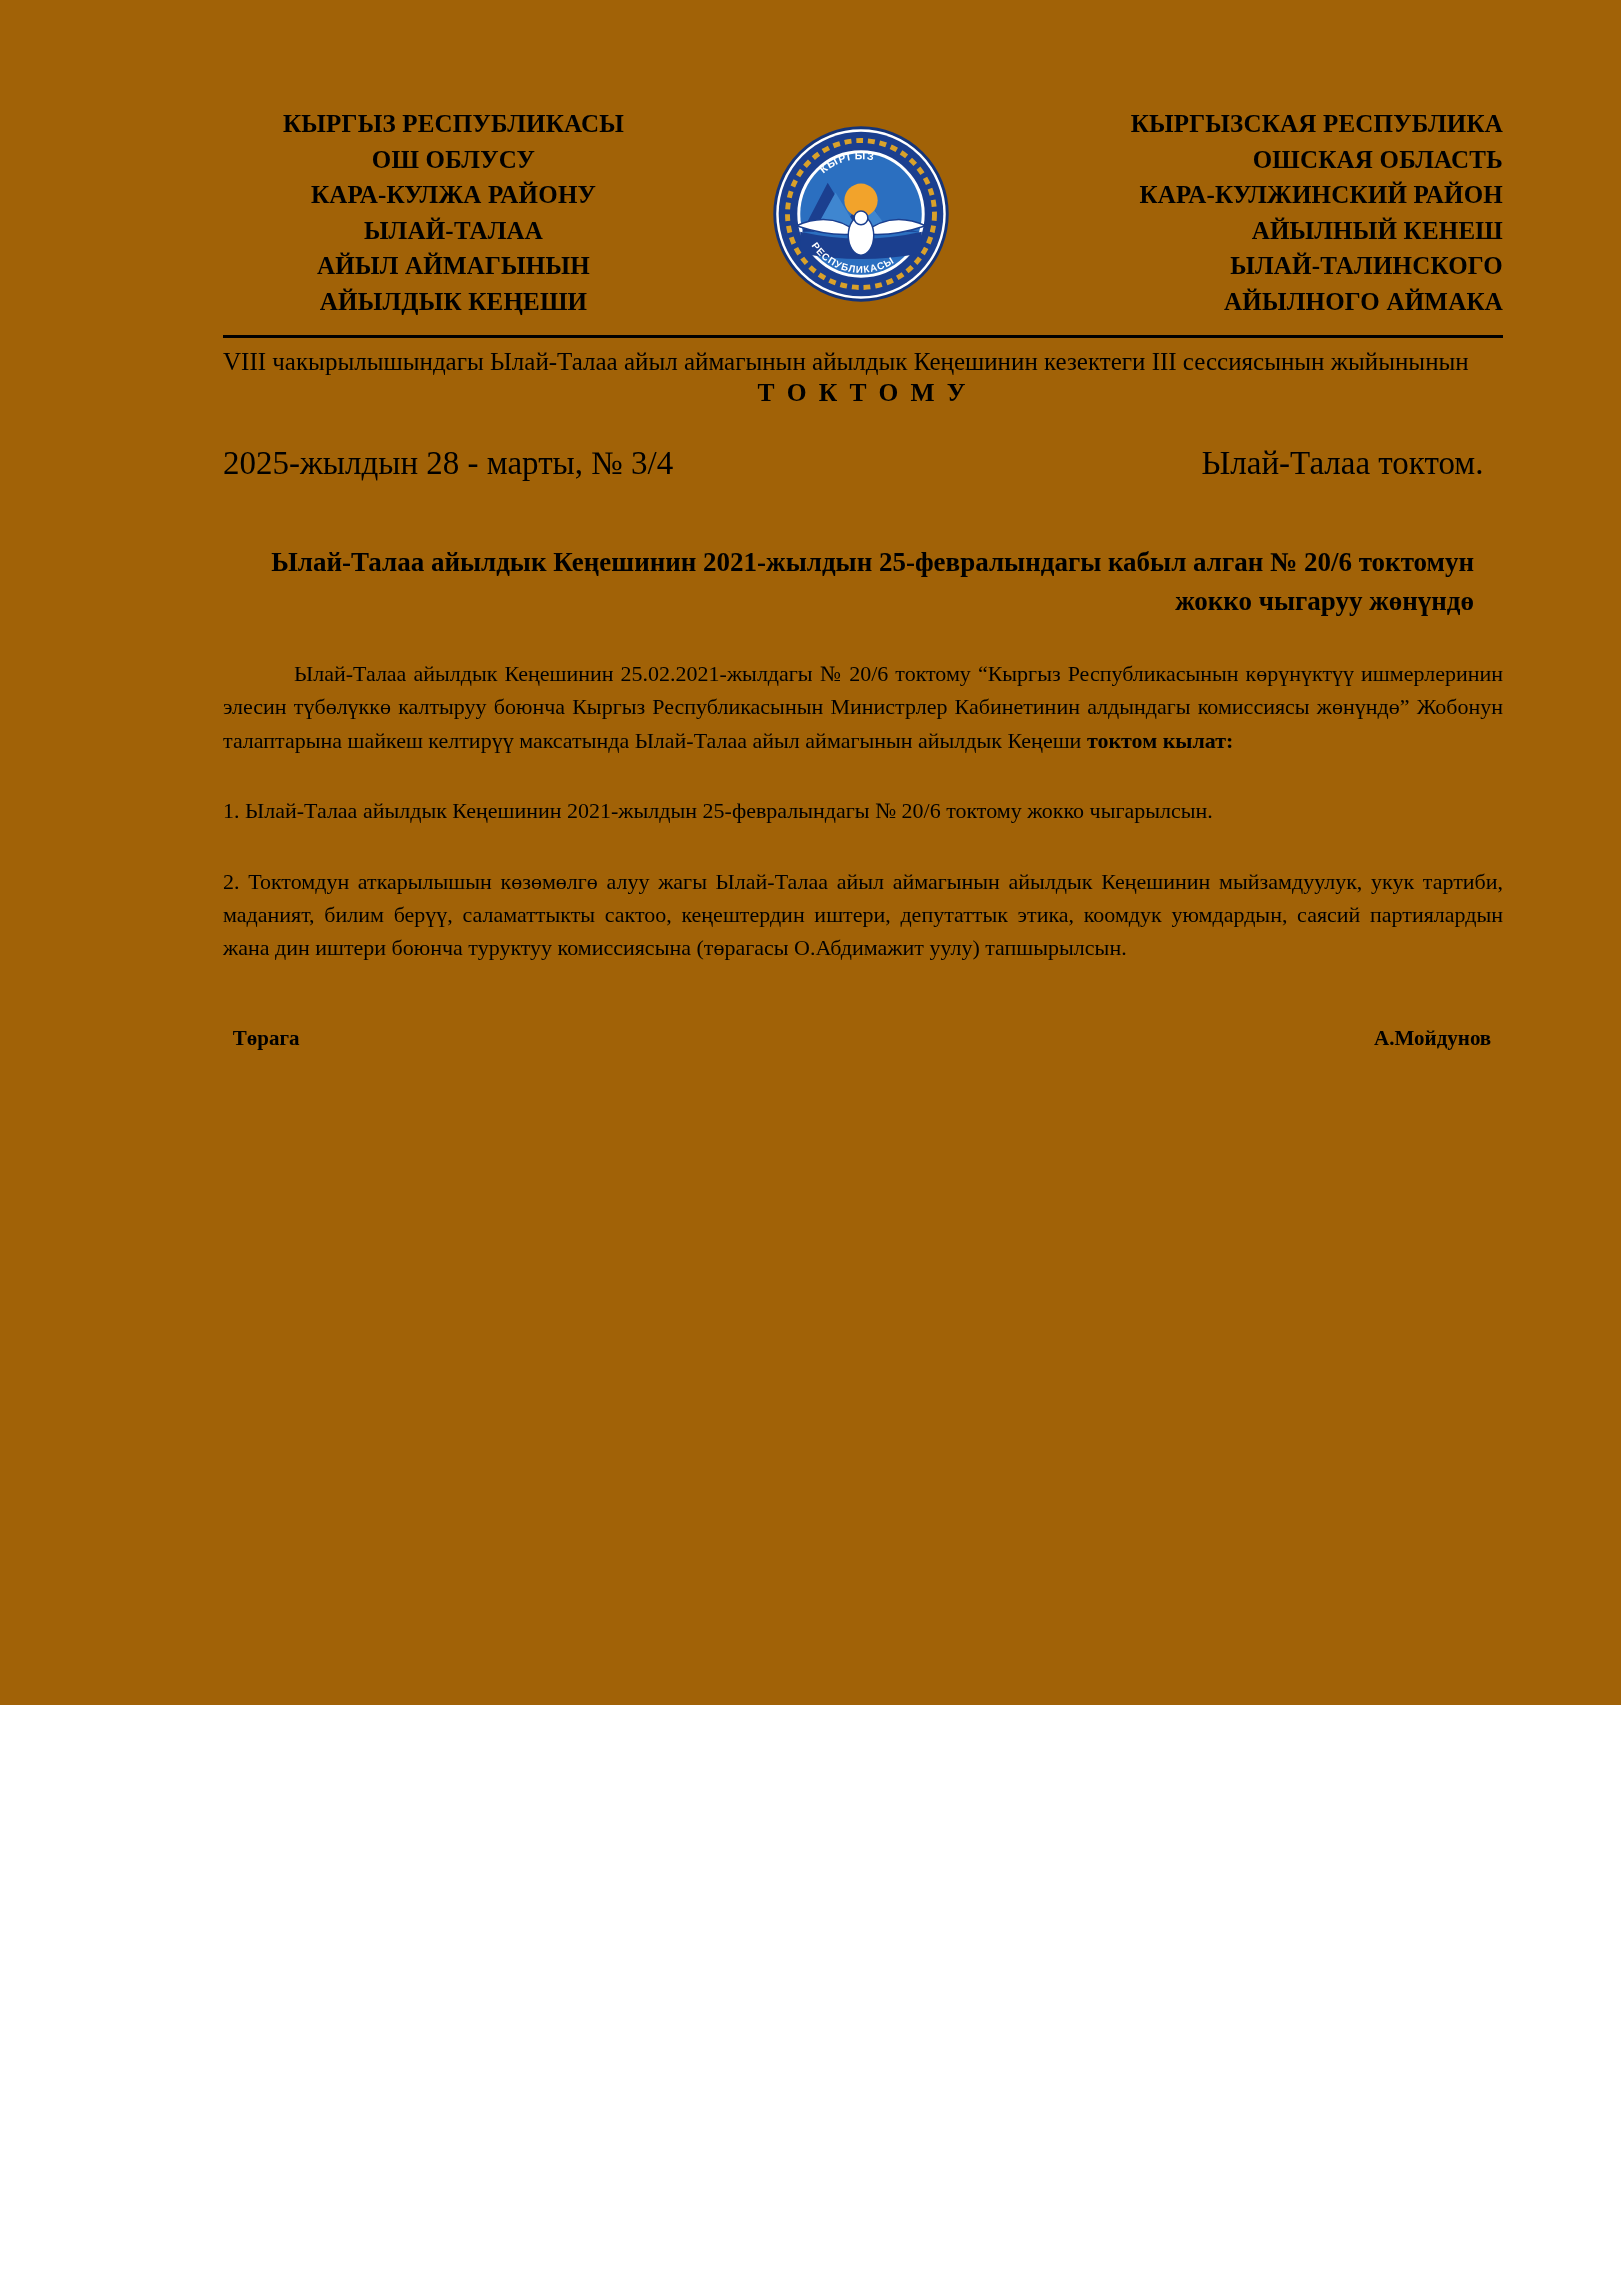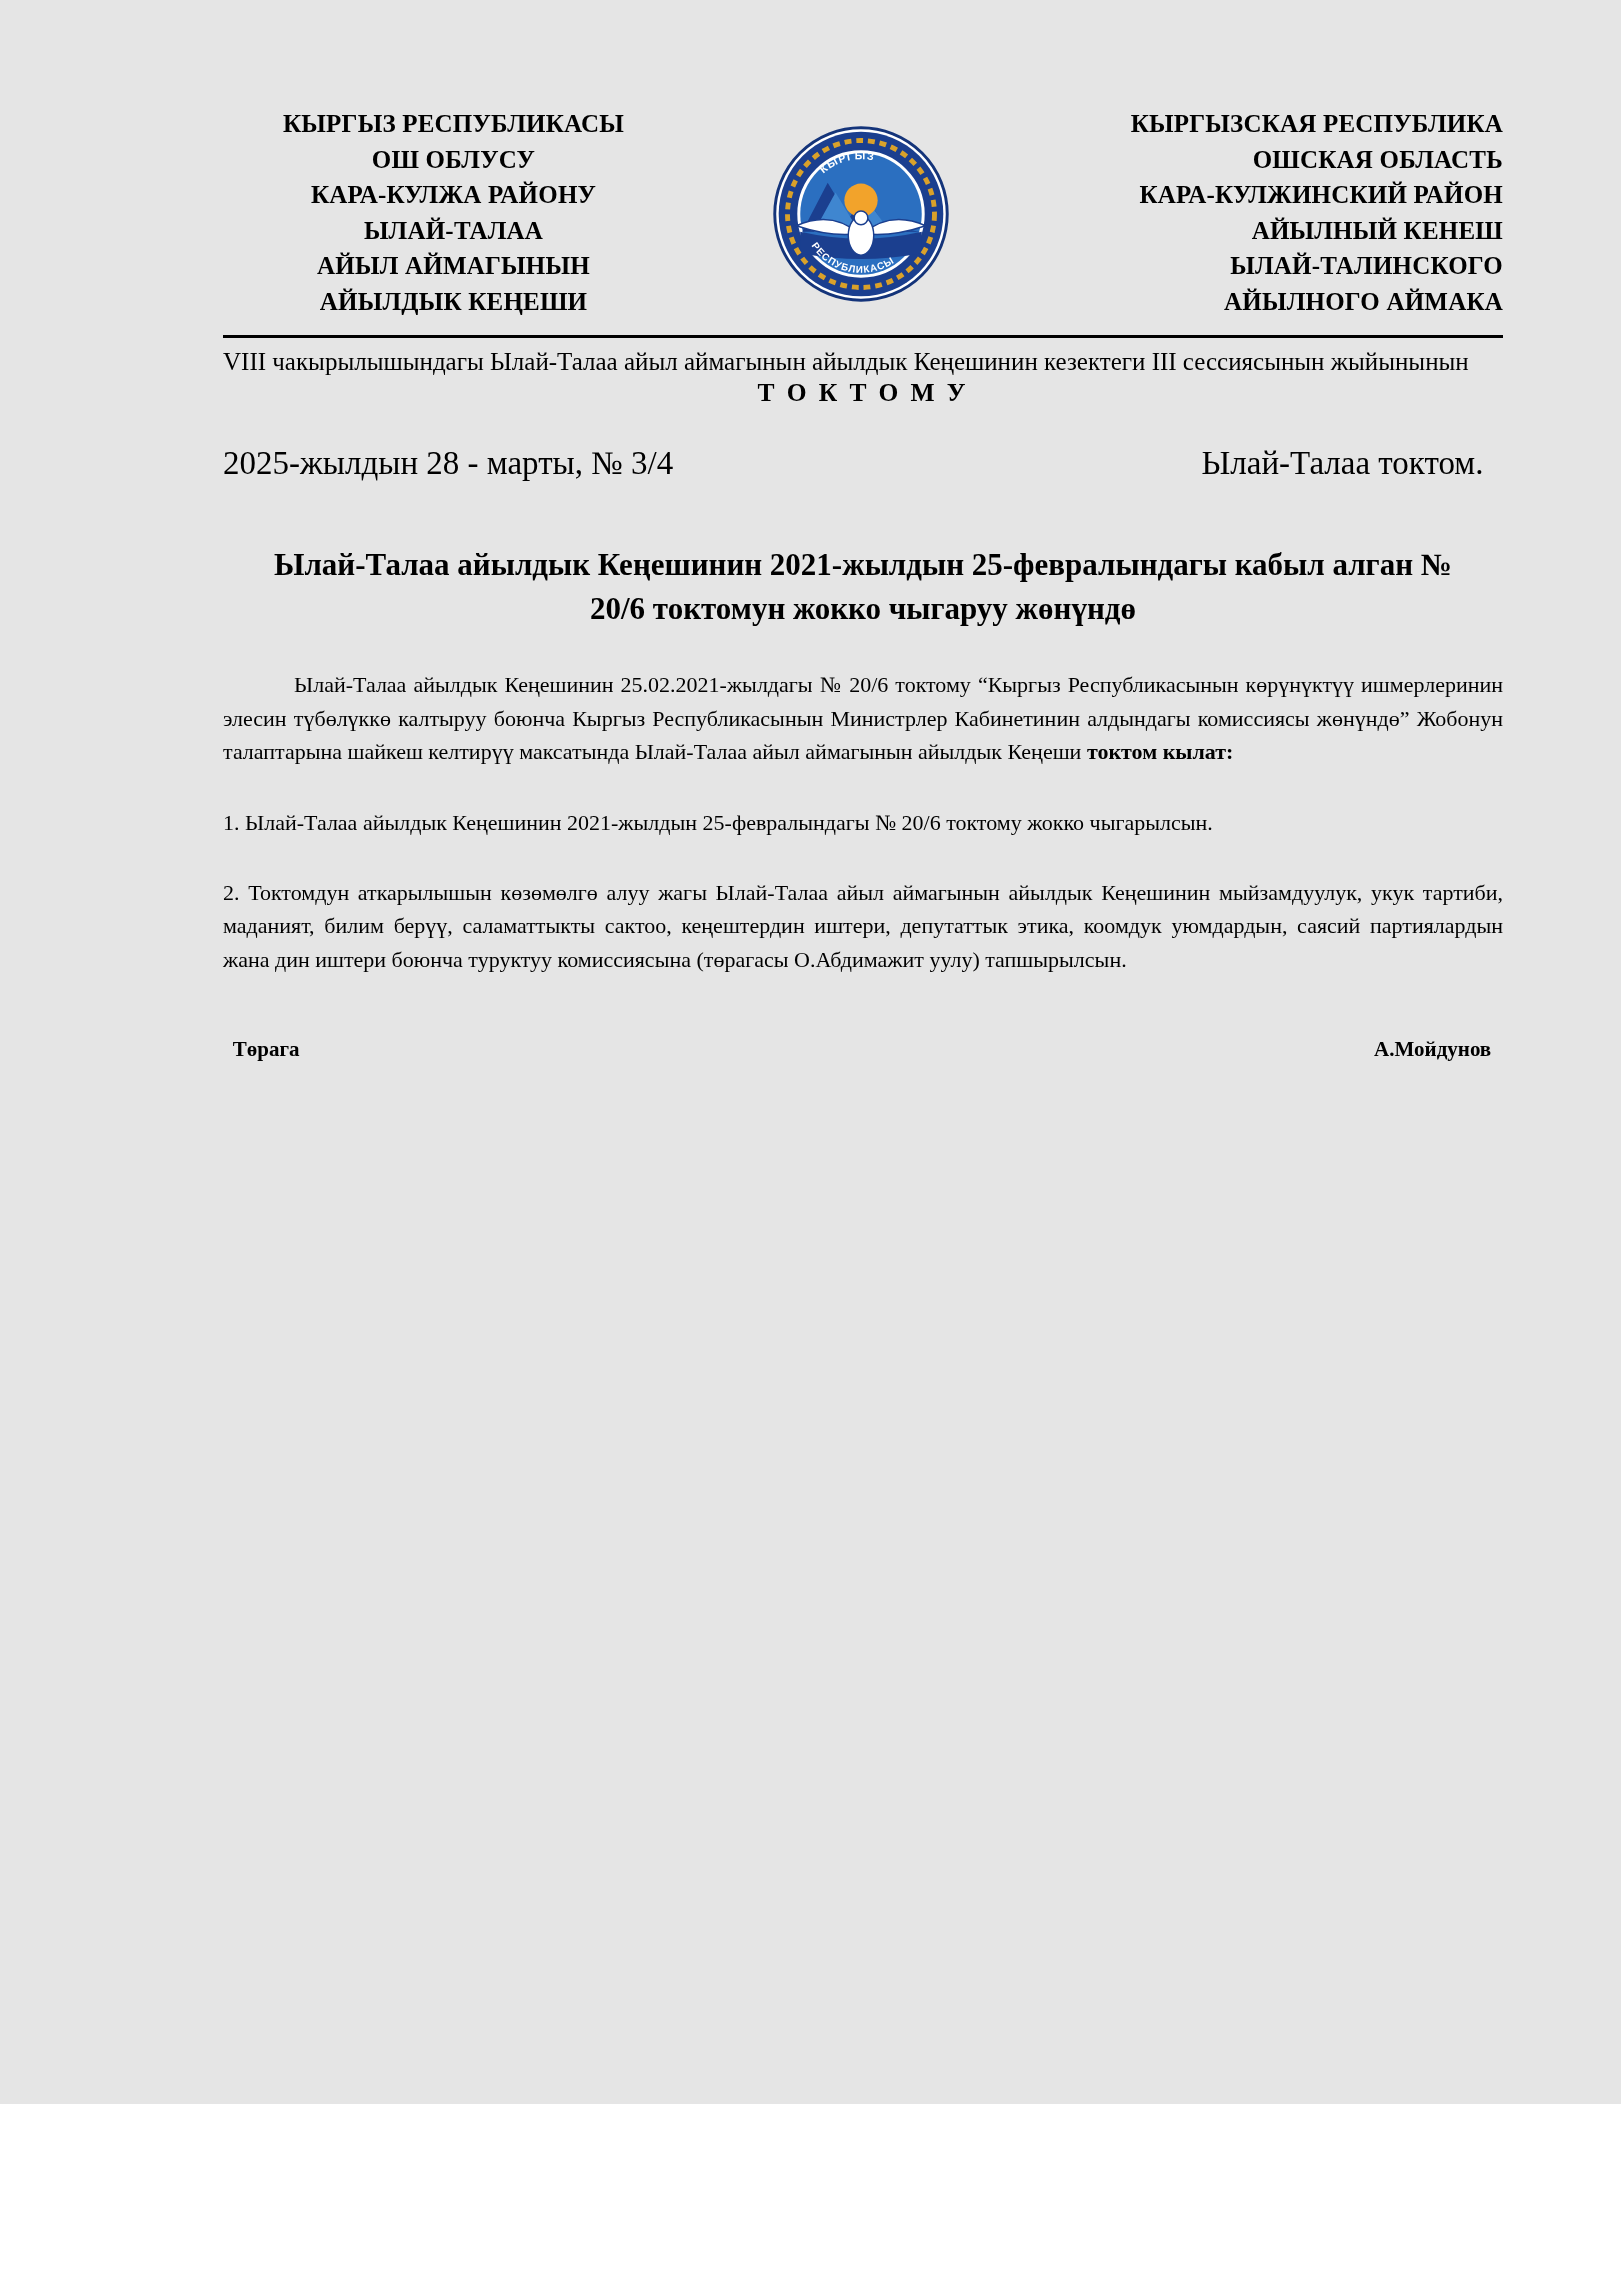--- a/index.html
+++ b/index.html
@@ -7,22 +7,22 @@
     padding: 0;
     background: #ffffff;
   }
   body {
     font-family: "Liberation Serif", serif;
     color: #000000;
   }
   .page {
     position: relative;
     width: 1621px;
-    height: 2104px;
-    background: #e5e5e5;
+    height: 1705px;
+    background: #a16207;
     margin: 0 auto;
     overflow: hidden;
   }
   .content {
     position: absolute;
     left: 223px;
     top: 106px;
     width: 1280px;
   }
 
@@ -80,23 +80,23 @@
   .meta-row {
     margin-top: 37px;
     display: flex;
     justify-content: space-between;
     font-size: 33px;
   }
   .meta-row .right { padding-right: 19.6px; }
 
   .doc-title {
     margin-top: 61px;
-    text-align: center;
-    font-weight: bold;
-    font-size: 31px;
+    text-align: right;
+    font-weight: bold;
+    font-size: 27px;
     line-height: 1.42;
     padding: 0 29px;
   }
 
   .body-par {
     margin-top: 37px;
     font-size: 22px;
     line-height: 1.52;
     text-align: justify;
     text-justify: inter-word;

